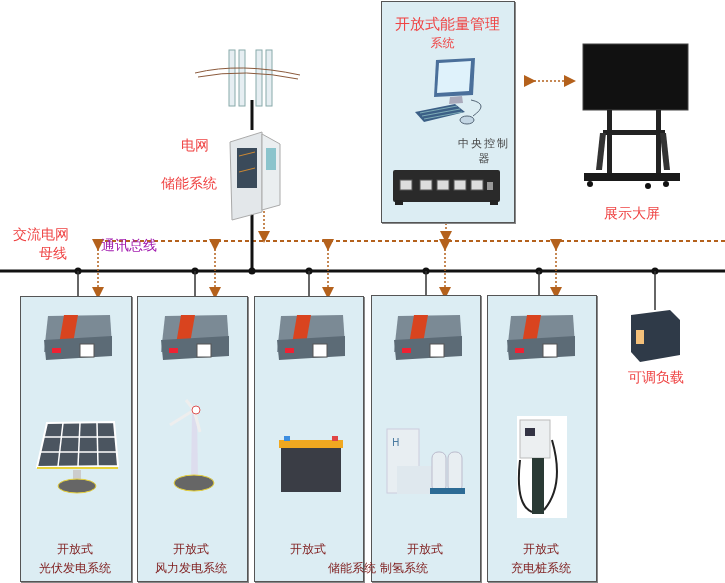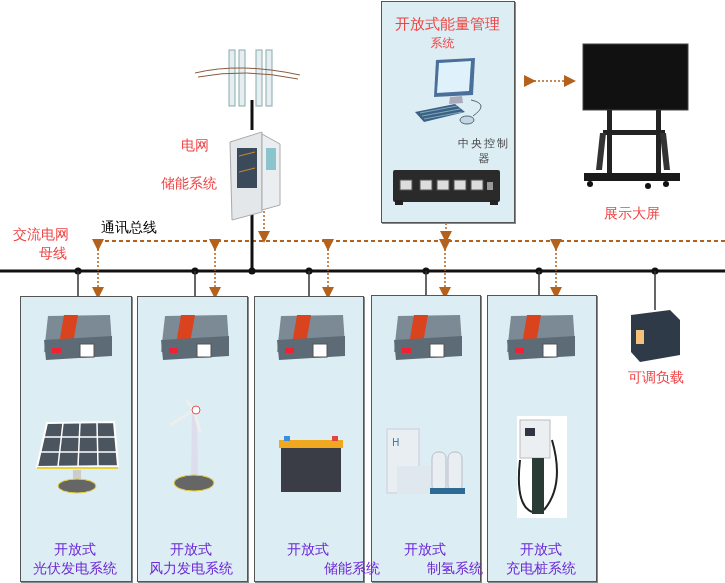--- a/index.html
+++ b/index.html
@@ -1,20 +1,20 @@
 <!DOCTYPE html>
 <html><head>
 <meta charset="utf-8">
 <style>
   html,body{margin:0;padding:0;background:#fff;}
   body{width:725px;height:583px;position:relative;overflow:hidden;font-family:"DejaVu Sans","Liberation Sans",sans-serif;color:#222;}
   .sysbox{position:absolute;background:#dcedf3;border:1px solid #555;box-shadow:1px 1px 0 #888;}
   .lbl{position:absolute;font-size:14px;line-height:18px;text-align:center;white-space:nowrap;color:#ef4444;}
-  .sublbl{position:absolute;font-size:14px;line-height:19px;text-align:center;width:116px;color:#6d28d9;}
-  .orange{color:#000000;}
+  .sublbl{position:absolute;font-size:12px;line-height:19px;text-align:center;width:116px;color:#7f1d1d;}
+  .orange{color:#a21caf;margin-top:18px;}
   svg{position:absolute;left:0;top:0;}
 </style>
 </head>
 <body>
 
 <svg width="725" height="583">
   <defs>
     <marker id="arr" markerWidth="8" markerHeight="8" refX="4" refY="4" orient="auto">
       <path d="M0,0 L8,4 L0,8 z" fill="#b4611c"></path>
     </marker>
@@ -212,15 +212,15 @@
 </svg>
 <div class="lbl" style="left:612px;top:369px;width:88px;font-family:Liberation Mono, monospace;">可调负载</div>
 
 <div class="sublbl" style="left:17px;top:540px;">开放式</div>
 <div class="sublbl" style="left:17px;top:559px;">光伏发电系统</div>
 <div class="sublbl" style="left:133px;top:540px;">开放式</div>
 <div class="sublbl" style="left:133px;top:559px;">风力发电系统</div>
 <div class="sublbl" style="left:250px;top:540px;">开放式</div>
 <div class="sublbl" style="left:250px;top:559px;padding-left:44px;">储能系统</div>
 <div class="sublbl" style="left:367px;top:540px;">开放式</div>
-<div class="sublbl" style="left:367px;top:559px;text-align:right;">制氢系统</div>
+<div class="sublbl" style="left:346px;top:559px;">制氢系统</div>
 <div class="sublbl" style="left:483px;top:540px;">开放式</div>
 <div class="sublbl" style="left:483px;top:559px;">充电桩系统</div>
 
 </body></html>

